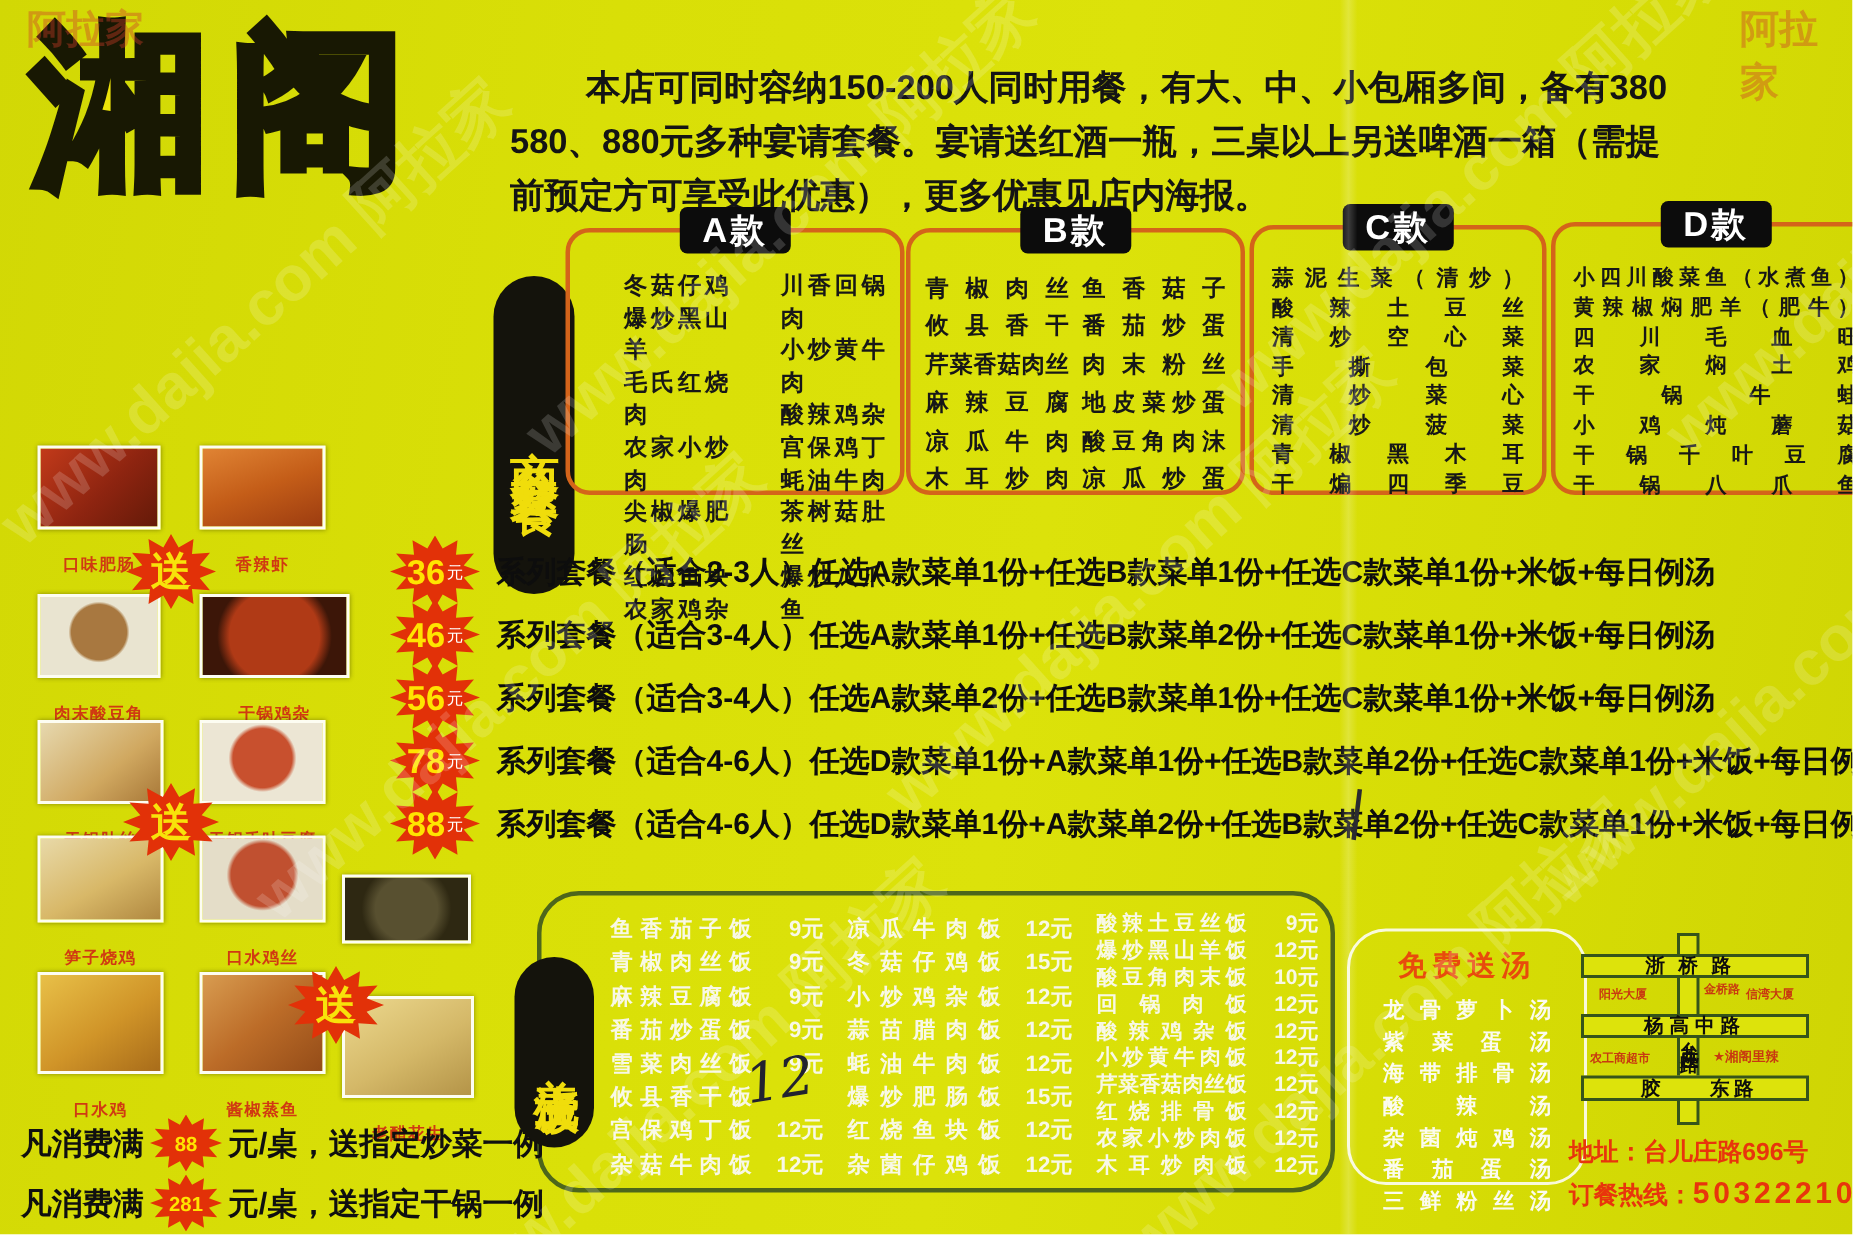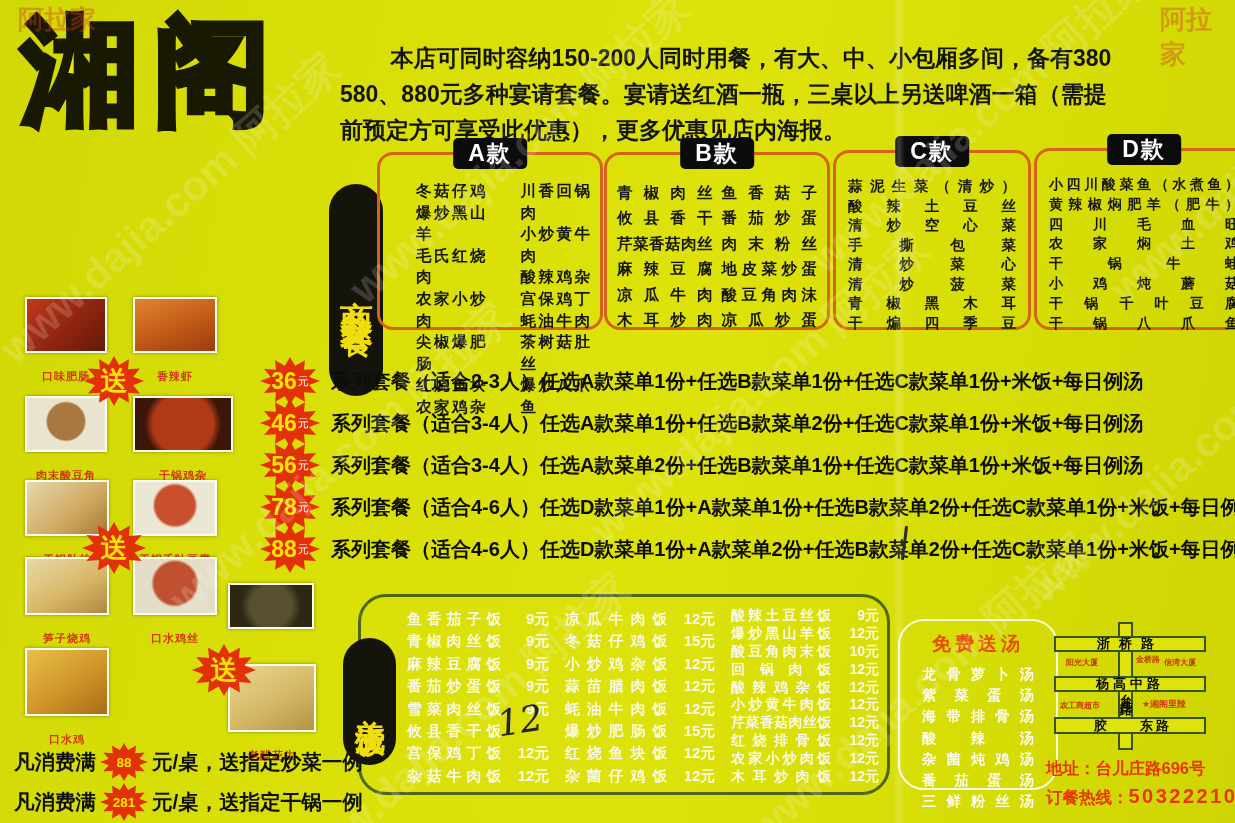--- a/index.html
+++ b/index.html
@@ -259,20 +259,24 @@
     <div class="cap">笋子烧鸡</div>
   </div>
   <div class="photo-w" style="left:133px;top:557px;width:84px;height:88px;">
     <div class="photo ph8"></div>
     <div class="cap">口水鸡丝</div>
   </div>
   <div class="photo-w" style="left:25px;top:648px;width:84px;height:98px;">
     <div class="photo ph9"></div>
     <div class="cap">口水鸡</div>
   </div>
+  <div class="photo-w" style="left:133px;top:648px;width:84px;height:98px;">
+    <div class="photo ph10"></div>
+    <div class="cap">酱椒蒸鱼</div>
+  </div>
   <div class="photo-w" style="left:228px;top:583px;width:86px;height:76px;">
     <div class="photo ph11"></div>
     <div class="cap"></div>
   </div>
   <div class="photo-w" style="left:228px;top:664px;width:88px;height:98px;">
     <div class="photo ph12"></div>
     <div class="cap">老醋花生</div>
   </div>
 
   <div class="burst gift" style="left:84px;top:356px;width:60px;height:50px;">

